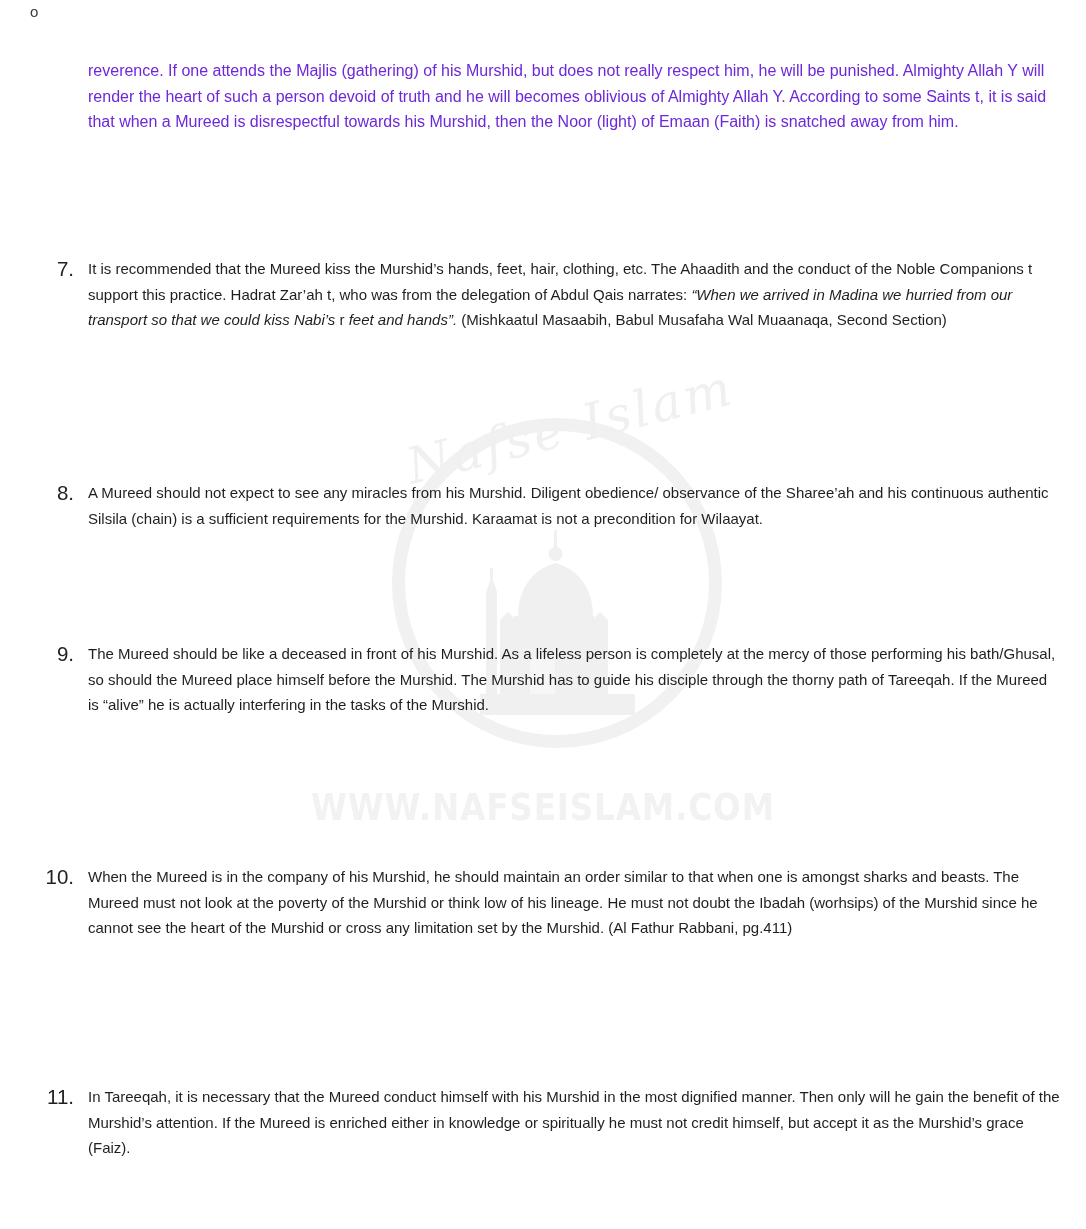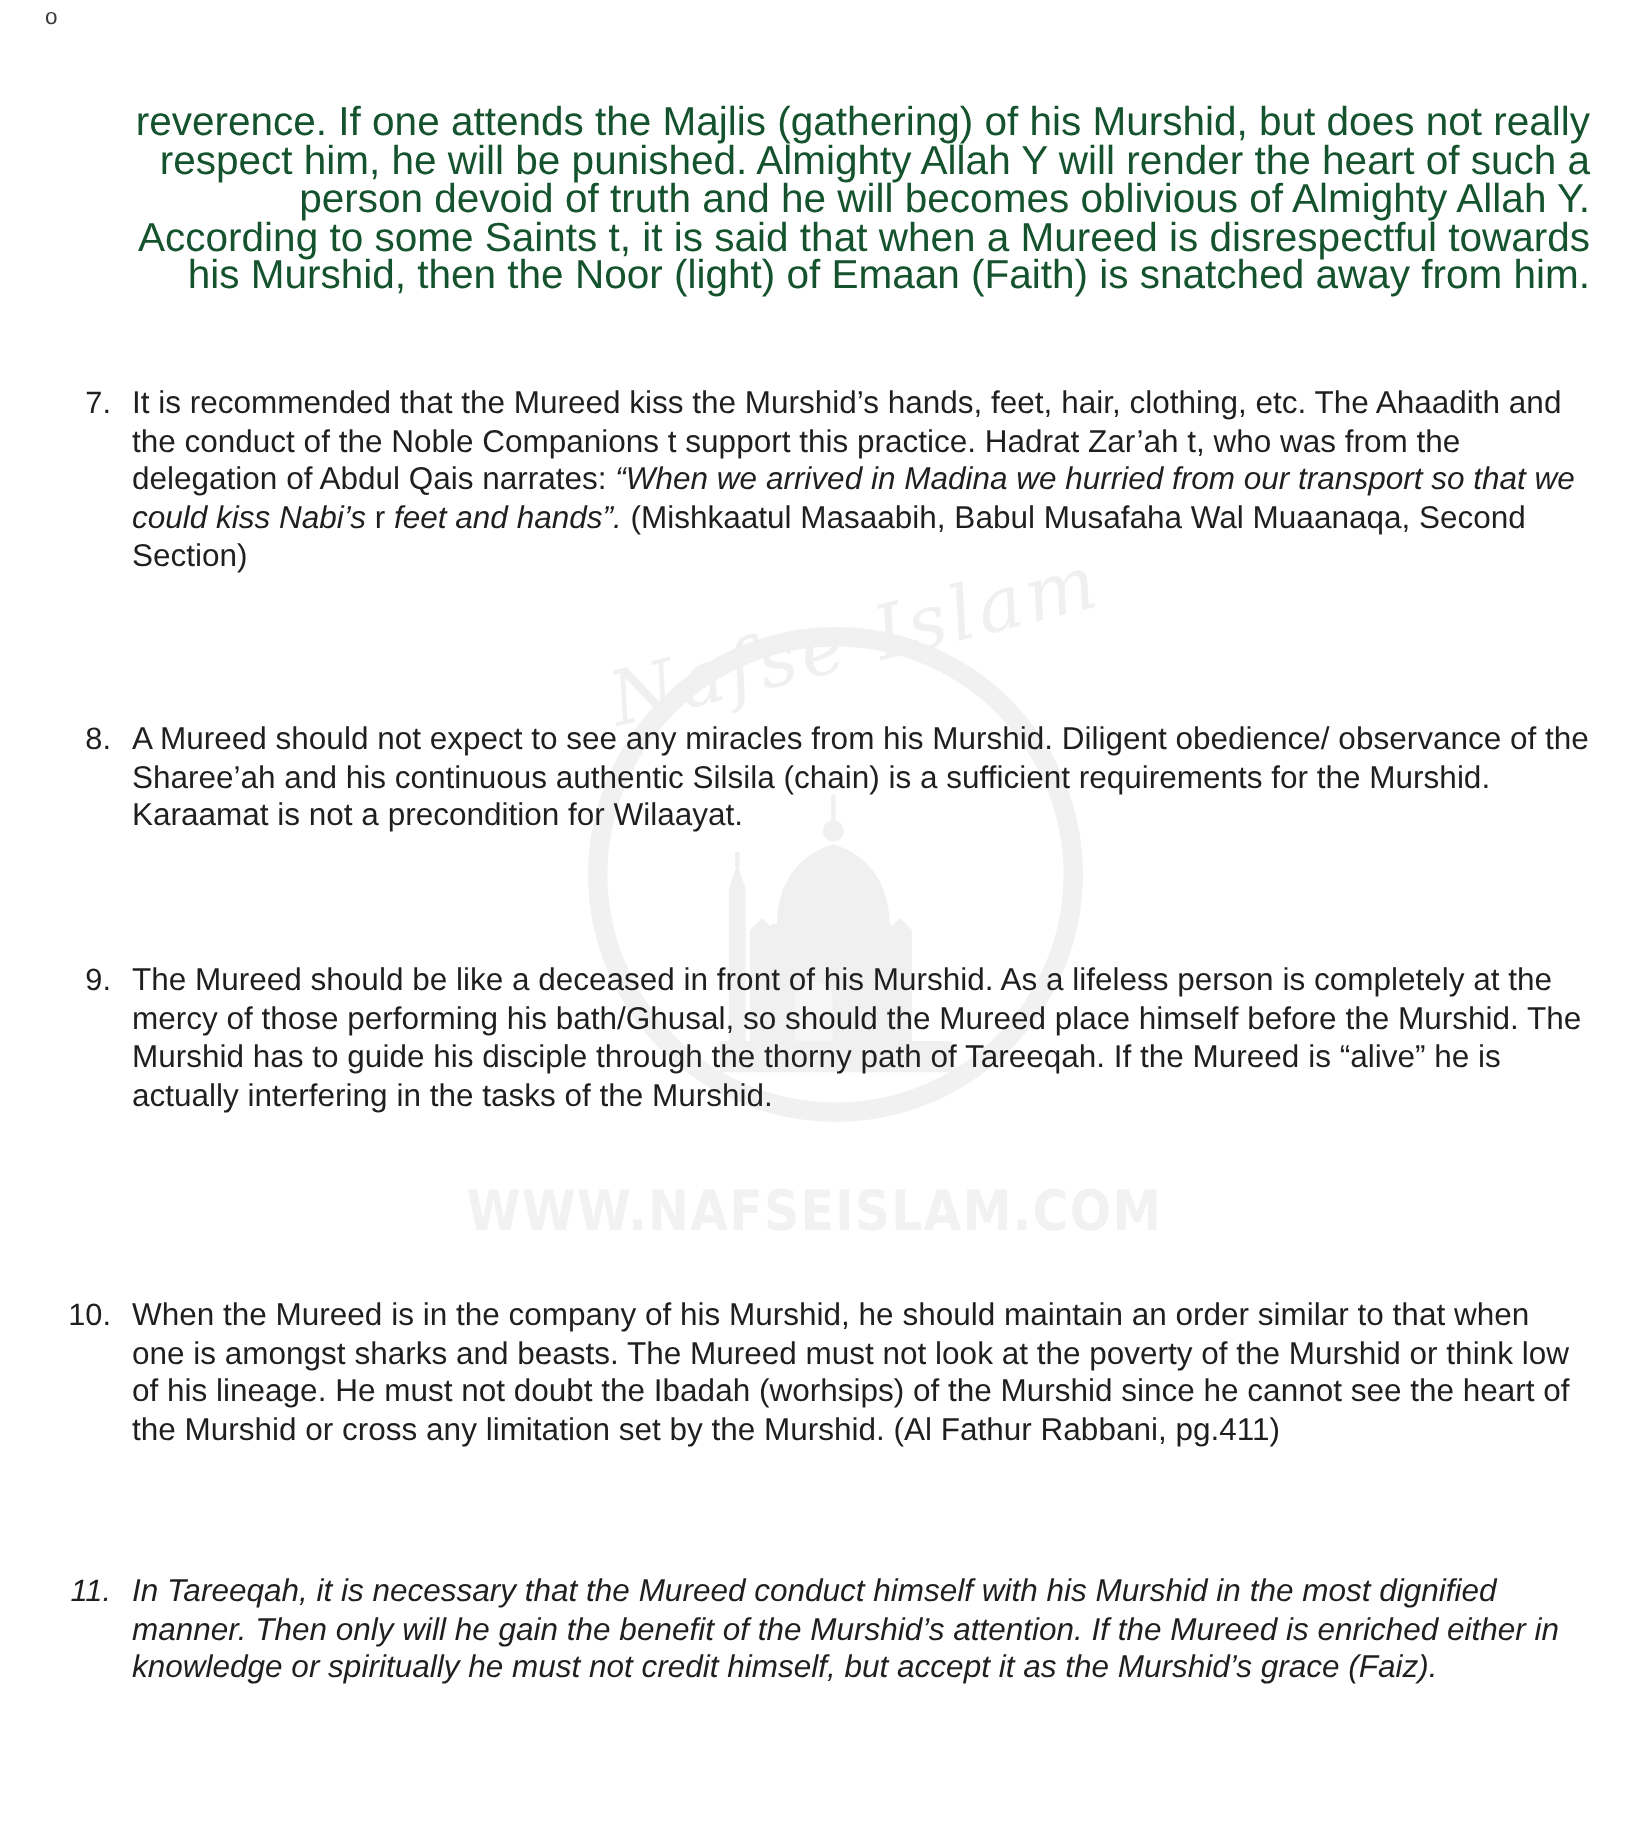--- a/index.html
+++ b/index.html
@@ -87,24 +87,23 @@
     font-size: 15px;
     color: #3a3a3a;
     line-height: 1;
   }
 
   .intro-para {
     position: absolute;
     left: 88px;
     top: 42px;
     width: 972px;
-    font-size: 27px;
+    font-size: 16px;
     line-height: 25.6px;
-    color: #14532d;
-    text-align: right;
+    color: #6d28d9;
   }
 
   .list {
     position: absolute;
     left: 0;
     top: 0;
     width: 1086px;
   }
   .list-item {
     position: absolute;
@@ -119,21 +118,21 @@
     left: 20px;
     width: 54px;
     text-align: right;
     font-size: 20.5px;
     line-height: 25.6px;
     color: #1f1f1f;
   }
   .item-body {
     margin-left: 88px;
     width: 972px;
-    font-size: 21px;
+    font-size: 15px;
     line-height: 25.6px;
   }
   .it { font-style: italic; }
   .up { font-style: normal; }
 </style>
 </head>
 <body>
 
 <div class="page">
 
@@ -177,20 +176,20 @@
           <div class="item-body"><span>A Mureed should not expect to see any miracles from his Murshid. Diligent obedience/ observance of the Sharee’ah and his continuous authentic Silsila (chain) is a sufficient requirements for the Murshid. Karaamat is not a precondition for Wilaayat.</span></div>
         </div>
         <div class="list-item" style="top: 641px;">
           <span class="item-num">9.</span>
           <div class="item-body"><span>The Mureed should be like a deceased in front of his Murshid. As a lifeless person is completely at the mercy of those performing his bath/Ghusal, so should the Mureed place himself before the Murshid. The Murshid has to guide his disciple through the thorny path of Tareeqah. If the Mureed is “alive” he is actually interfering in the tasks of the Murshid.</span></div>
         </div>
         <div class="list-item" style="top: 864px;">
           <span class="item-num">10.</span>
           <div class="item-body"><span>When the Mureed is in the company of his Murshid, he should maintain an order similar to that when one is amongst sharks and beasts. The Mureed must not look at the poverty of the Murshid or think low of his lineage. He must not doubt the Ibadah (worhsips) of the Murshid since he cannot see the heart of the Murshid or cross any limitation set by the Murshid. (Al Fathur Rabbani, pg.411)</span></div>
         </div>
-        <div class="list-item" style="top: 1048px; font-style: italic;">
+        <div class="list-item" style="top: 1084px;">
           <span class="item-num">11.</span>
           <div class="item-body"><span>In Tareeqah, it is necessary that the Mureed conduct himself with his Murshid in the most dignified manner. Then only will he gain the benefit of the Murshid’s attention. If the Mureed is enriched either in knowledge or spiritually he must not credit himself, but accept it as the Murshid’s grace (Faiz).</span></div>
         </div>
       </div>
 
   </div>
 </div>
 
 </body></html>

